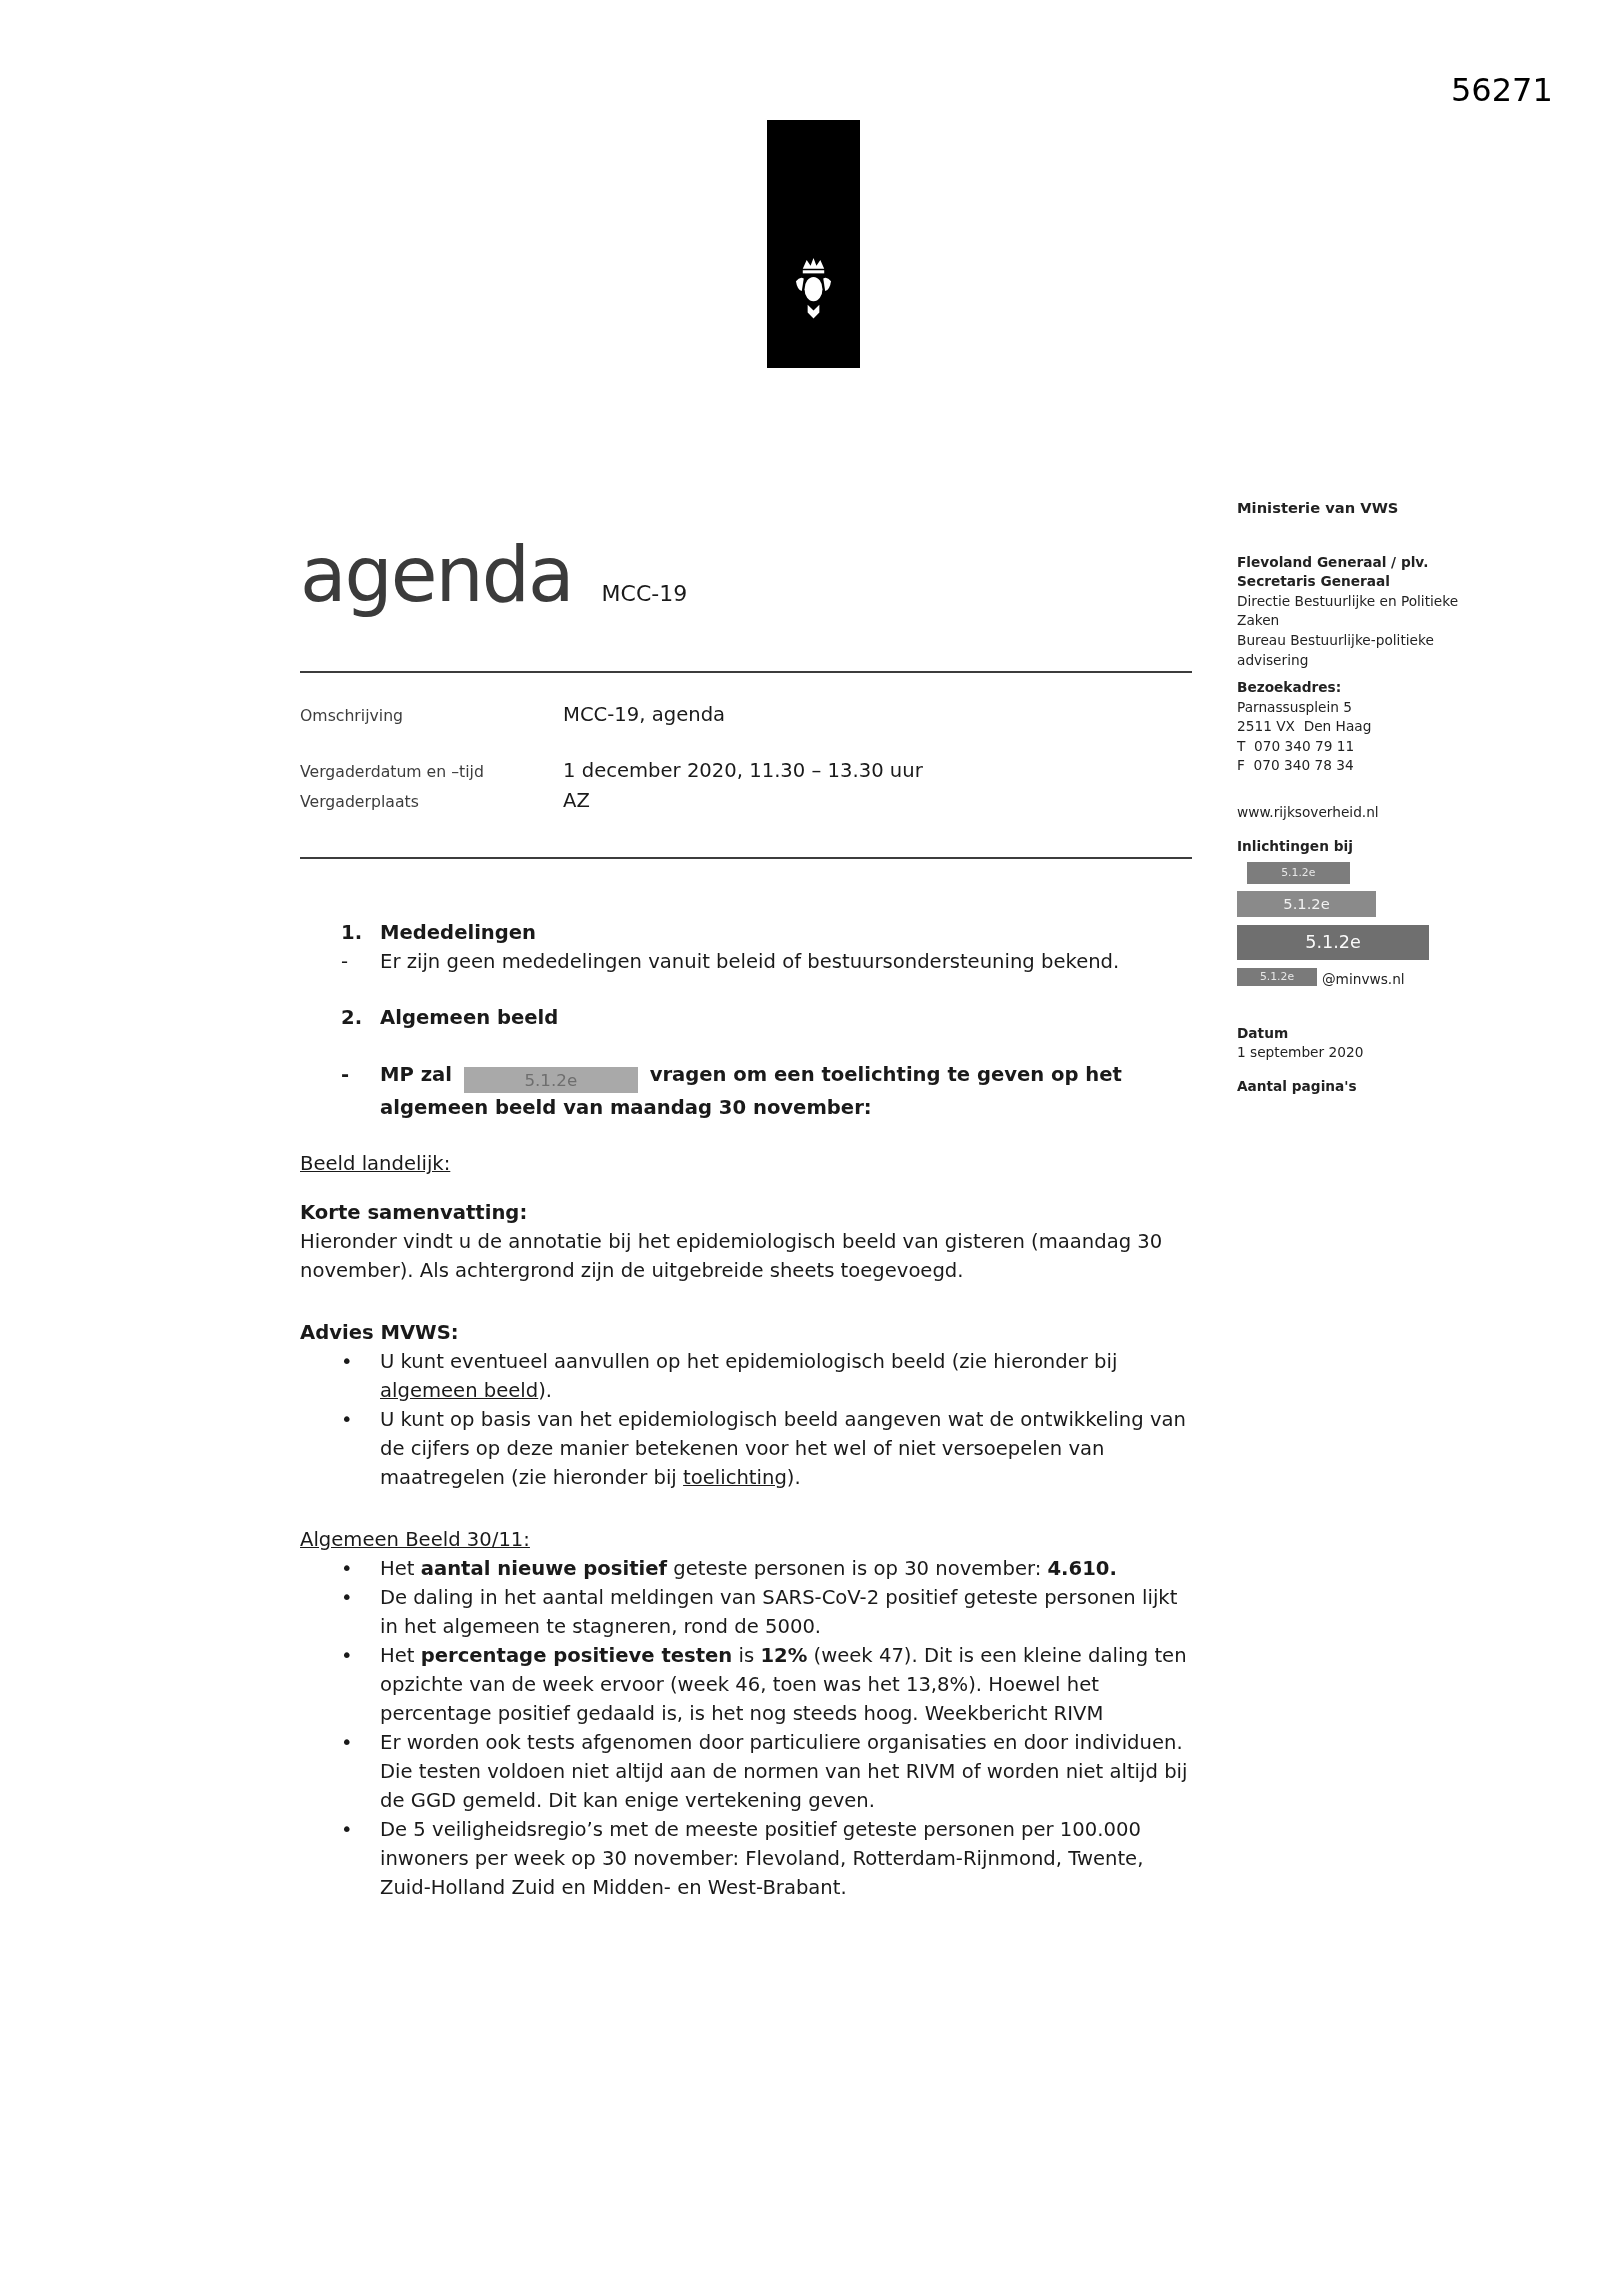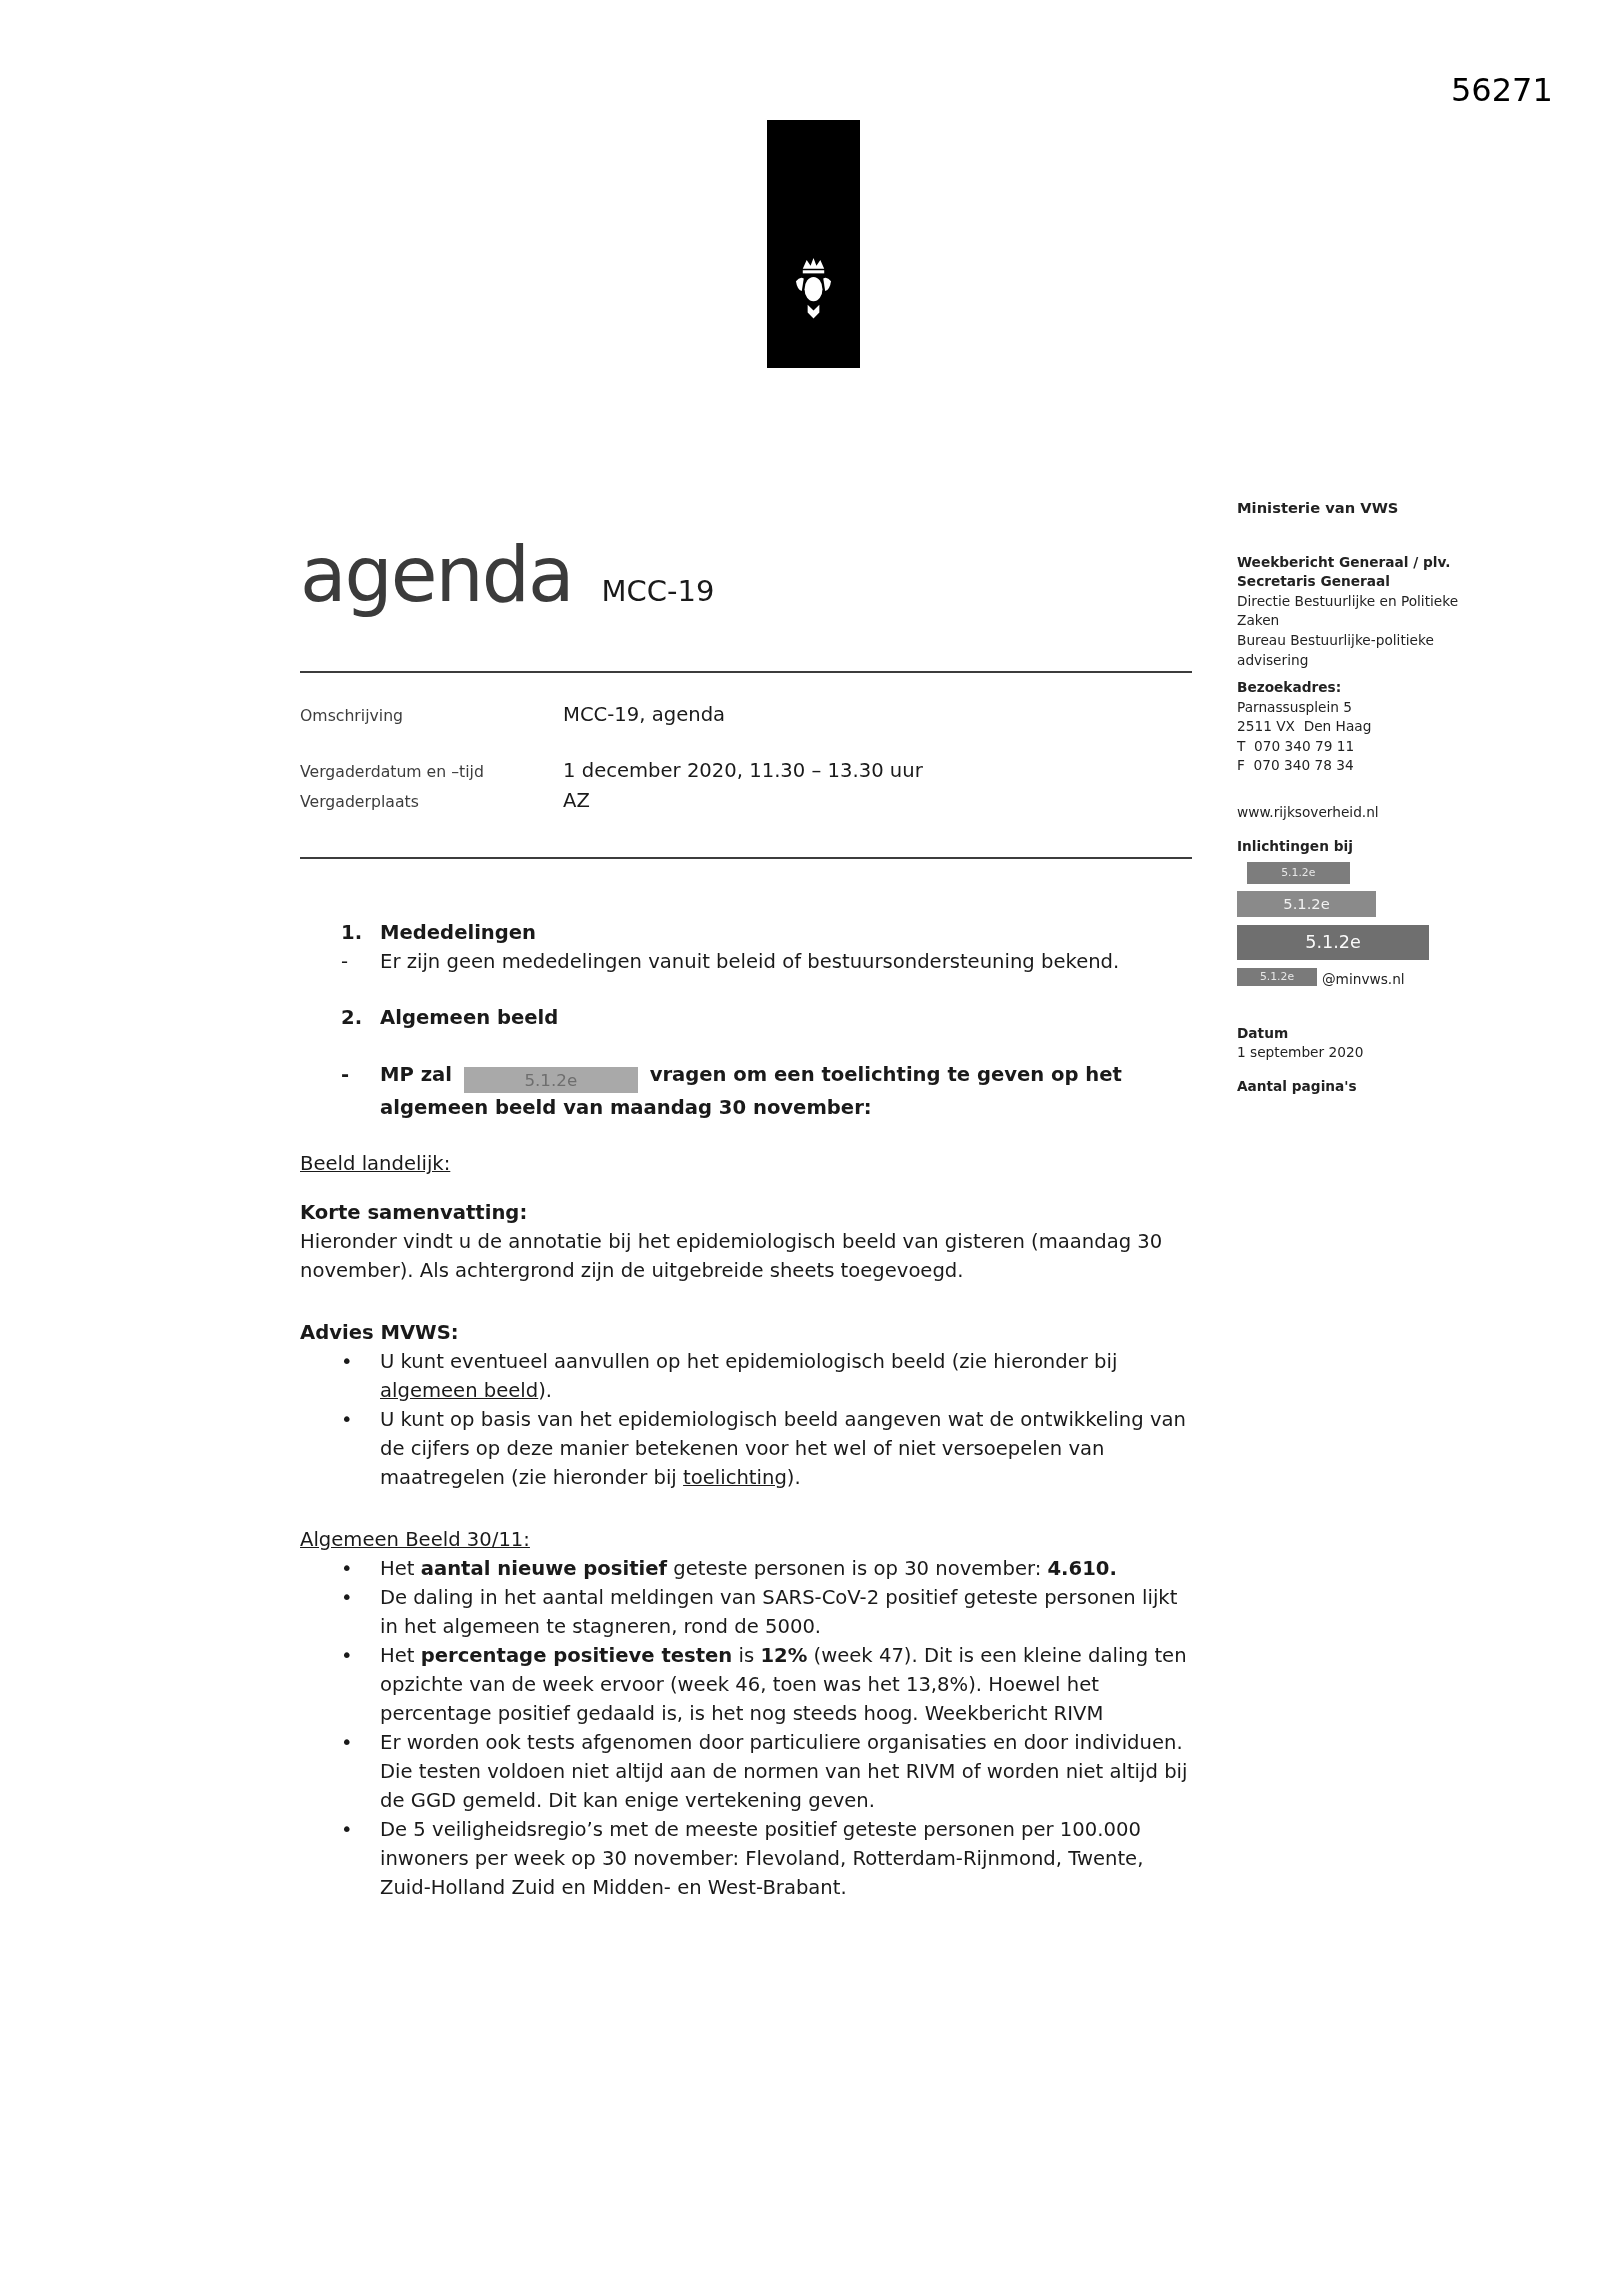--- a/index.html
+++ b/index.html
@@ -41,21 +41,21 @@
   .main {
     position: absolute;
     left: 300px;
     top: 536px;
     width: 892px;
     font-size: 19.6px;
     line-height: 29px;
   }
   .title-row { display: flex; align-items: baseline; gap: 29px; }
   .title { font-size: 76px; line-height: 78px; color: #3b3b3b; letter-spacing: -2px; }
-  .subtitle { font-size: 29px; color: #1a1a1a; }
+  .subtitle { font-size: 22px; color: #1a1a1a; }
 
   .rule { border: none; border-top: 2px solid #3c3c3c; height: 0; margin: 0; }
   .rule-top { margin-top: 57px; }
 
   .meta { padding: 27.4px 0 41px 0; }
   .meta-row { display: flex; align-items: baseline; }
   .meta-row.row-gap { margin-bottom: 25.5px; }
   .meta-label { flex: 0 0 263px; font-size: 15.7px; color: #3d3d3d; }
   .meta-value { font-size: 19.6px; color: #1a1a1a; }
 
@@ -239,21 +239,21 @@
         <span class="marker">•</span>
         <span class="item-text"><span>De 5 veiligheidsregio’s met de meeste positief geteste personen per 100.000 inwoners per week op 30 november: Flevoland, Rotterdam-Rijnmond, Twente, Zuid-Holland Zuid en Midden- en West-Brabant.</span></span>
       </div>
 
     </div>
   </div>
 
   <aside class="sidebar">
     <div class="sb-heading">Ministerie van VWS</div>
 
-    <div class="line sb-bold">Weekbericht Generaal / plv.</div>
+    <div class="line sb-bold">Flevoland Generaal / plv.</div>
     <div class="line sb-bold">Secretaris Generaal</div>
     <div class="line">Directie Bestuurlijke en Politieke</div>
     <div class="line">Zaken</div>
     <div class="line">Bureau Bestuurlijke-politieke</div>
     <div class="line">advisering</div>
 
     <div class="line sb-bold sb-mt-xs">Bezoekadres:</div>
     <div class="line">Parnassusplein 5</div>
     <div class="line">2511 VX  Den Haag</div>
     <div class="line">T  070 340 79 11</div>

